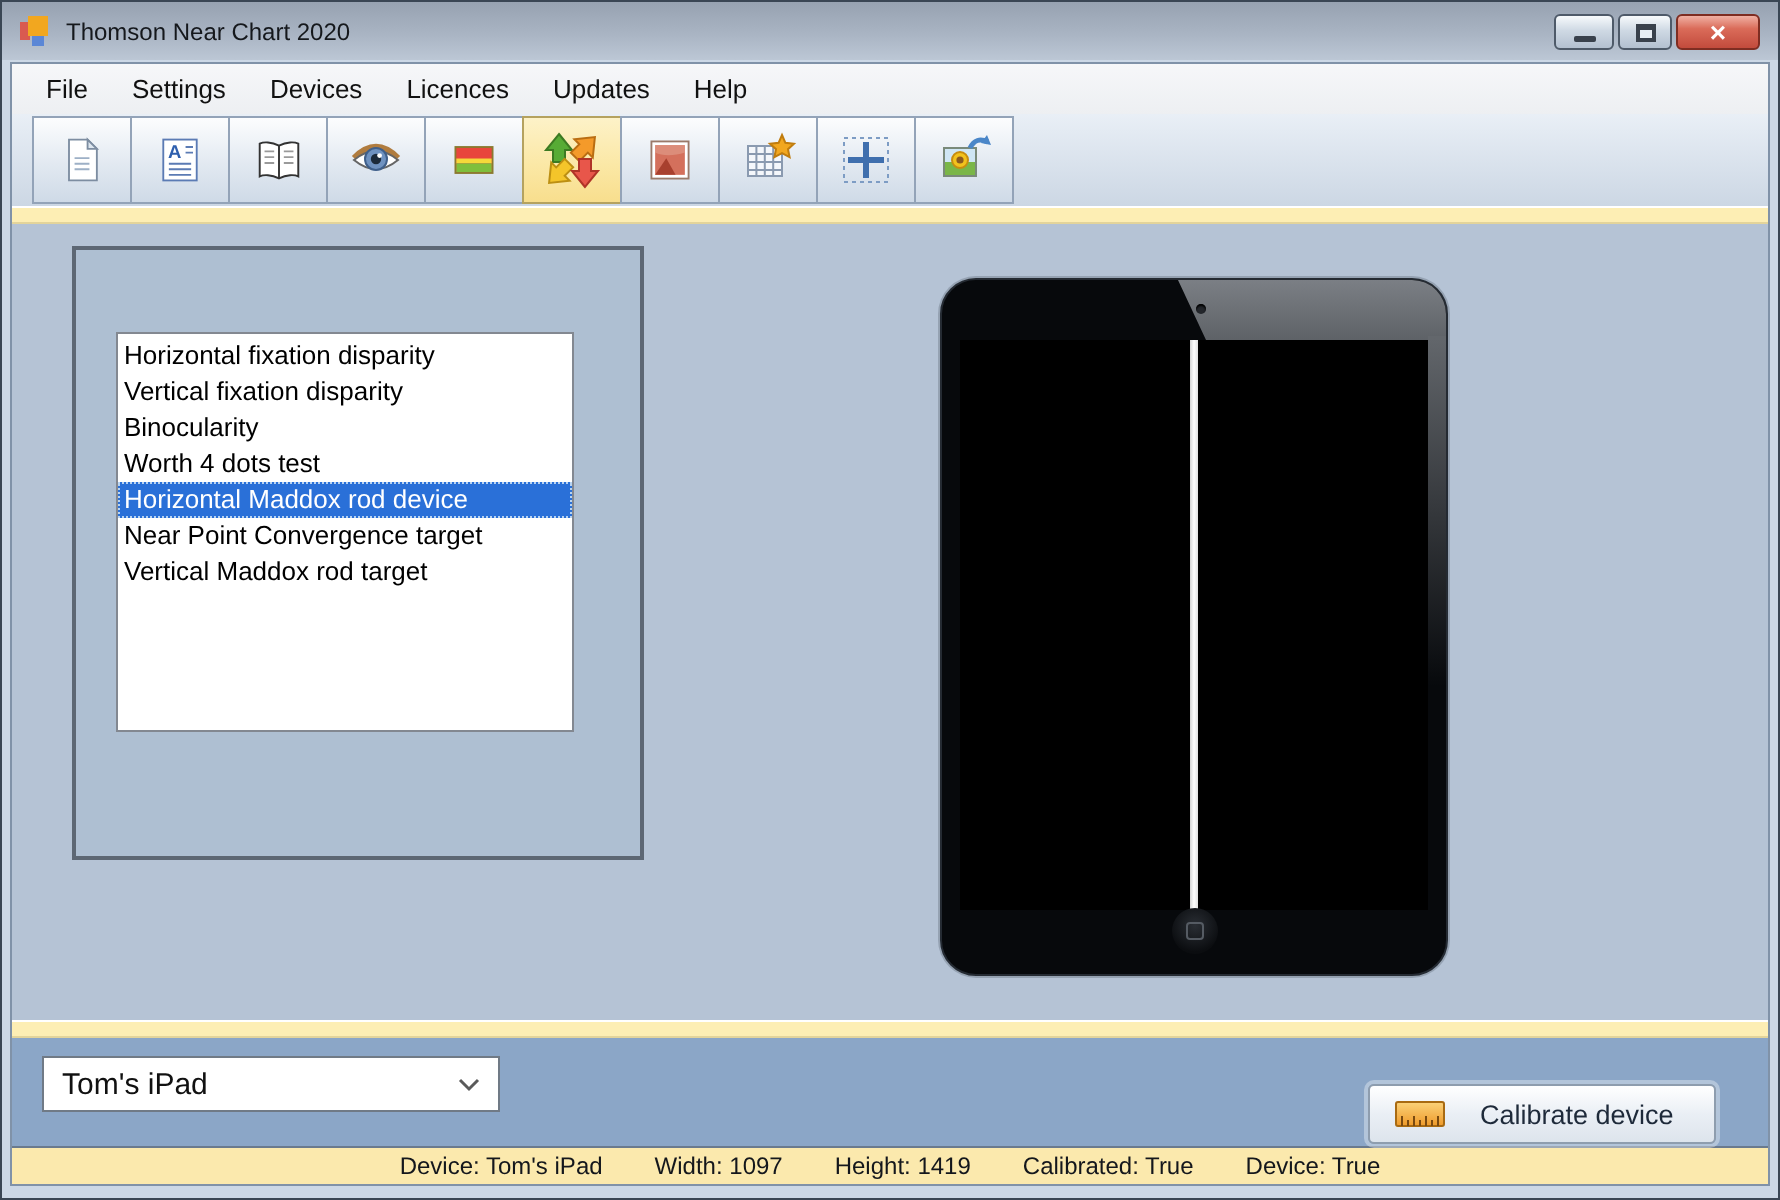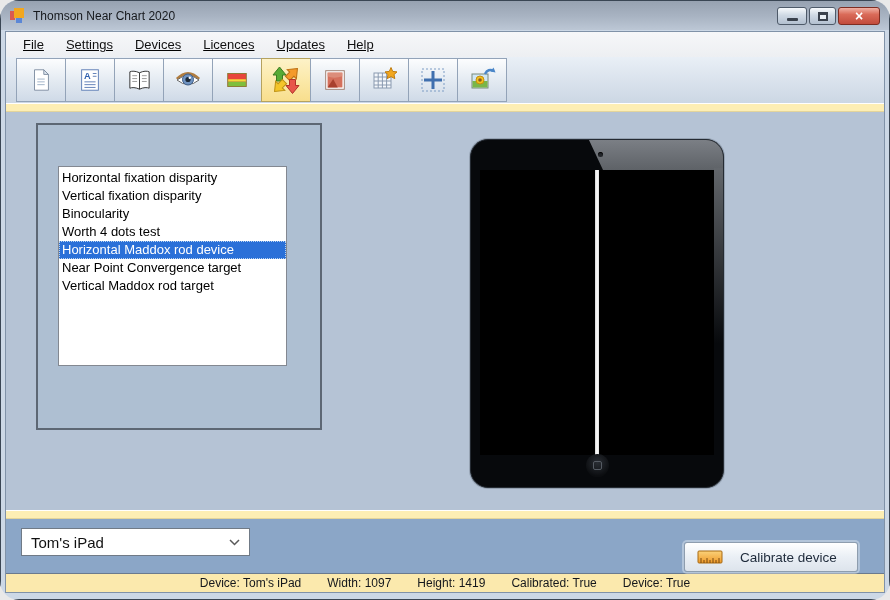--- a/index.html
+++ b/index.html
@@ -1,16 +1,16 @@
 <!DOCTYPE html>
 <html><head>
 <meta charset="utf-8">
 <style>
   html,body{margin:0;padding:0;background:#e9e9e9;}
-  .stage{position:relative;width:890px;height:600px;font-family:"Liberation Sans",sans-serif;overflow:hidden;border-radius:19px;}
+  .stage{position:relative;width:890px;height:600px;font-family:"Liberation Sans",sans-serif;overflow:hidden;}
 
   
   .window{position:absolute;inset:0;background:#ccd8e6;border:1px solid #3a4654;box-sizing:border-box;}
   .titlebar{position:absolute;left:0;top:0;right:0;height:29px;
     background:linear-gradient(#97a2b1,#a9b4c3 55%,#bcc7d5);
     display:flex;align-items:center;padding-left:9px;box-sizing:border-box;}
   .app-icon{width:16px;height:16px;position:relative;margin-right:7px;flex:0 0 auto;}
   .app-icon .sq-red{position:absolute;left:0;top:3px;width:5px;height:9px;background:#d95a50;}
   .app-icon .sq-orange{position:absolute;left:4px;top:0;width:10px;height:10px;background:#f2a71f;}
   .app-icon .sq-blue{position:absolute;left:6px;top:10px;width:6px;height:5px;background:#5b87d6;}
@@ -21,21 +21,21 @@
   .cap-min{width:30px;}.cap-max{width:27px;}
   .cap-close{width:42px;background:linear-gradient(#f0b0a3,#da6b59 40%,#c24b3c);border-color:#7e2d22;
     color:#fff;font-weight:700;font-size:14px;line-height:1;}
   .glyph-min{width:11px;height:3px;background:#39414c;border-radius:1px;margin-top:6px;}
   .glyph-max{width:10px;height:9px;border:2px solid #39414c;border-top-width:3px;box-sizing:border-box;background:#e8eef4;}
 
   .client{position:absolute;left:4px;right:4px;top:30px;bottom:6px;border:1px solid #8092a8;
     background:#b5c3d5;display:flex;flex-direction:column;box-sizing:border-box;}
 
   
-  .menubar{height:25px;background:linear-gradient(#f6f7f9,#edeff2);display:flex;align-items:flex-end;padding-left:6px;flex:0 0 auto;text-decoration:underline;}
+  .menubar{height:25px;background:linear-gradient(#f6f7f9,#edeff2);display:flex;align-items:flex-end;padding-left:6px;flex:0 0 auto;}
   .menu-item{padding:0 11px;font-size:13px;color:#111;line-height:25px;cursor:pointer;}
 
   .toolbar{height:46px;background:linear-gradient(#e9eff6,#ccd7e4);display:flex;align-items:stretch;
     padding:1px 0 1px 10px;box-sizing:border-box;flex:0 0 auto;}
   .tool-btn{width:50px;border:1px solid #93a3b8;margin-left:-1px;cursor:pointer;padding:0;
     background:linear-gradient(#fcfdfe,#e2e9f1 55%,#cfdae7);display:grid;place-items:center;}
   .tool-btn:first-child{margin-left:0;}
   .tool-btn.active{background:linear-gradient(#fdf2c8,#fbe8a6 55%,#f8de8d);border-color:#b5a25f;}
 
   .strip{height:9px;background:#fdeeb4;border-top:1px solid #ffffff;border-bottom:1px solid #e3d49b;box-sizing:border-box;flex:0 0 auto;}

